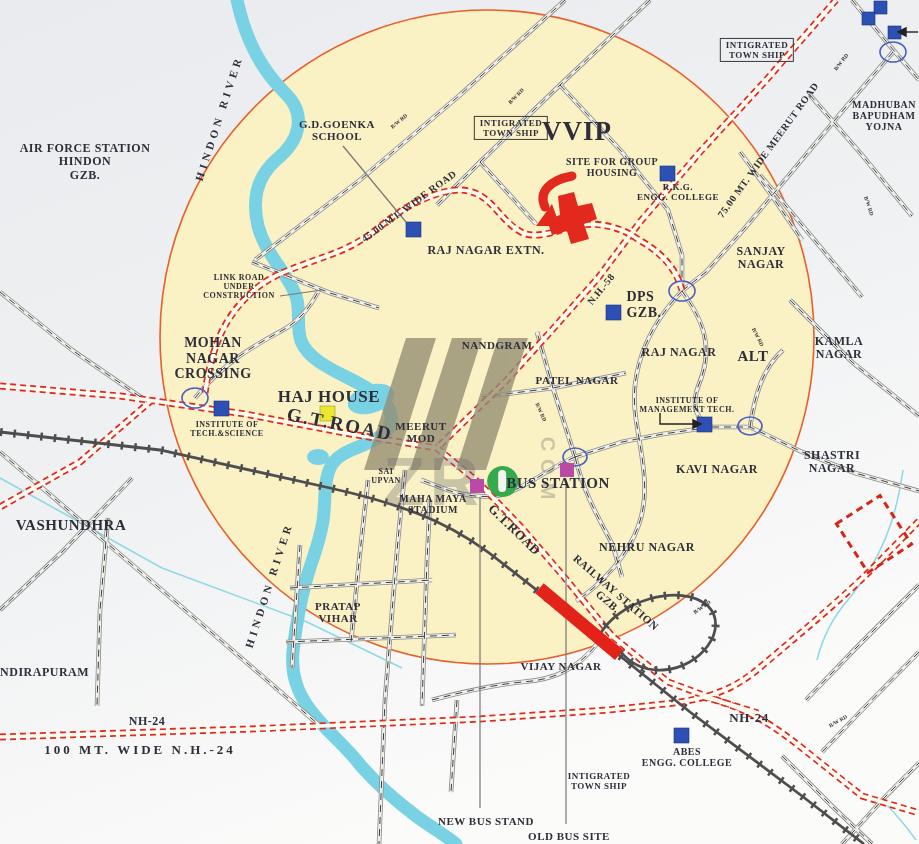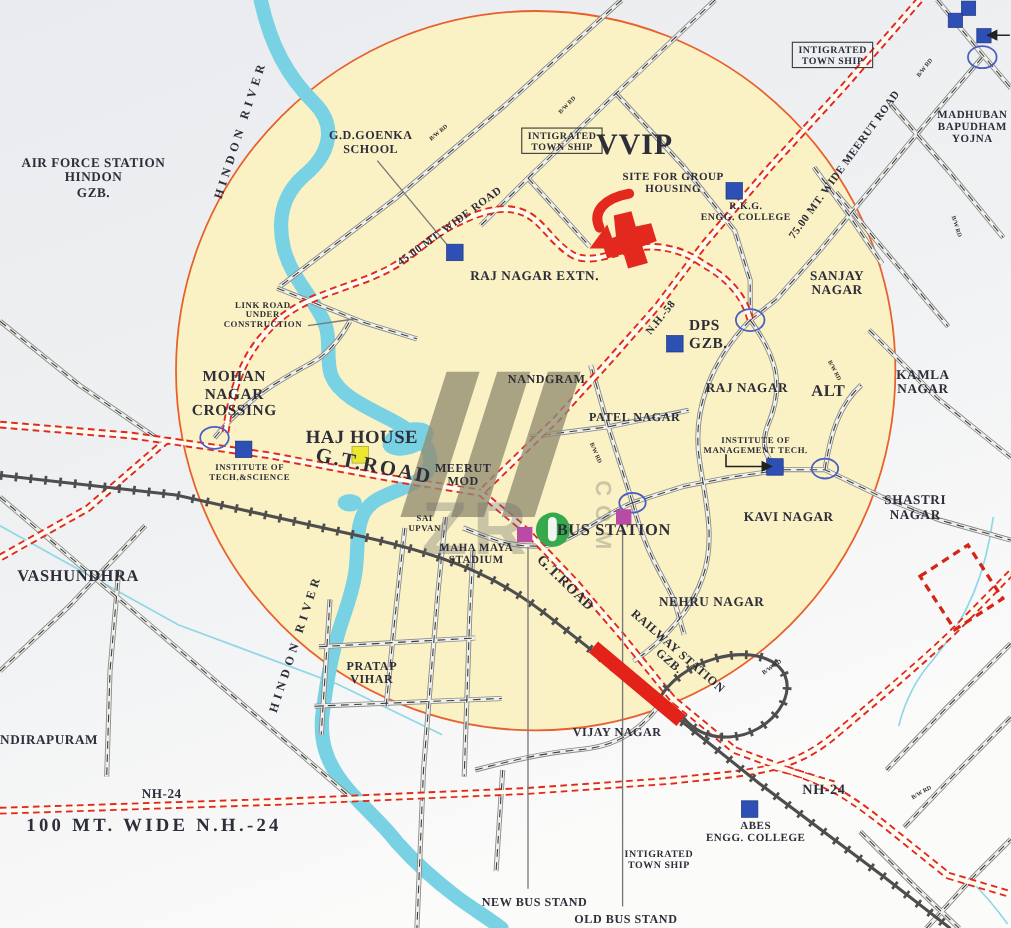--- a/index.html
+++ b/index.html
@@ -377,28 +377,28 @@
 <div class="lbl" style="left:71px;top:525px;font-size:15px">VASHUNDHRA</div>
 <div class="lbl" style="left:647px;top:548px;font-size:12px">NEHRU NAGAR</div>
 <div class="lbl" style="left:514px;top:530px;font-size:13px;transform:translate(-50%,-50%) rotate(44deg);white-space:nowrap">G.T.ROAD</div>
 <div class="lbl" style="left:612px;top:597px;font-size:11px;transform:translate(-50%,-50%) rotate(41deg)">RAILWAY STATION
 GZB.</div>
 <div class="lbl" style="left:338px;top:612px;font-size:11px">PRATAP
 VIHAR</div>
 <div class="lbl" style="left:561px;top:666px;font-size:11px">VIJAY NAGAR</div>
 <div class="lbl" style="left:42px;top:673px;font-size:12px">INDIRAPURAM</div>
 <div class="lbl" style="left:147px;top:722px;font-size:12px">NH-24</div>
-<div class="lbl" style="left:140px;top:750px;font-size:17px;letter-spacing:3px;white-space:nowrap">100 MT. WIDE N.H.-24</div>
+<div class="lbl" style="left:140px;top:750px;font-size:13px;letter-spacing:3px;white-space:nowrap">100 MT. WIDE N.H.-24</div>
 <div class="lbl" style="left:749px;top:718px;font-size:13px">NH-24</div>
 <div class="lbl" style="left:687px;top:757px;font-size:10px">ABES
 ENGG. COLLEGE</div>
 <div class="lbl" style="left:599px;top:781px;font-size:9px">INTIGRATED
 TOWN SHIP</div>
 <div class="lbl" style="left:486px;top:821px;font-size:11px">NEW BUS STAND</div>
-<div class="lbl" style="left:569px;top:836px;font-size:11px">OLD BUS STAND</div>
+<div class="lbl" style="left:569px;top:836px;font-size:11px">OLD BUS SITE</div>
 
 <div class="lbl tiny" style="left:399px;top:121px;transform:translate(-50%,-50%) rotate(-40deg)">B/W RD</div>
 <div class="lbl tiny" style="left:516px;top:96px;transform:translate(-50%,-50%) rotate(-46deg)">B/W RD</div>
 <div class="lbl tiny" style="left:841px;top:62px;transform:translate(-50%,-50%) rotate(-52deg)">B/W RD</div>
 <div class="lbl tiny" style="left:869px;top:206px;transform:translate(-50%,-50%) rotate(72deg)">B/W RD</div>
 <div class="lbl tiny" style="left:758px;top:337px;transform:translate(-50%,-50%) rotate(62deg)">B/W RD</div>
 <div class="lbl tiny" style="left:541px;top:412px;transform:translate(-50%,-50%) rotate(66deg)">B/W RD</div>
 <div class="lbl tiny" style="left:702px;top:607px;transform:translate(-50%,-50%) rotate(-35deg)">B/W RD</div>
 <div class="lbl tiny" style="left:838px;top:721px;transform:translate(-50%,-50%) rotate(-30deg)">B/W RD</div>
 

